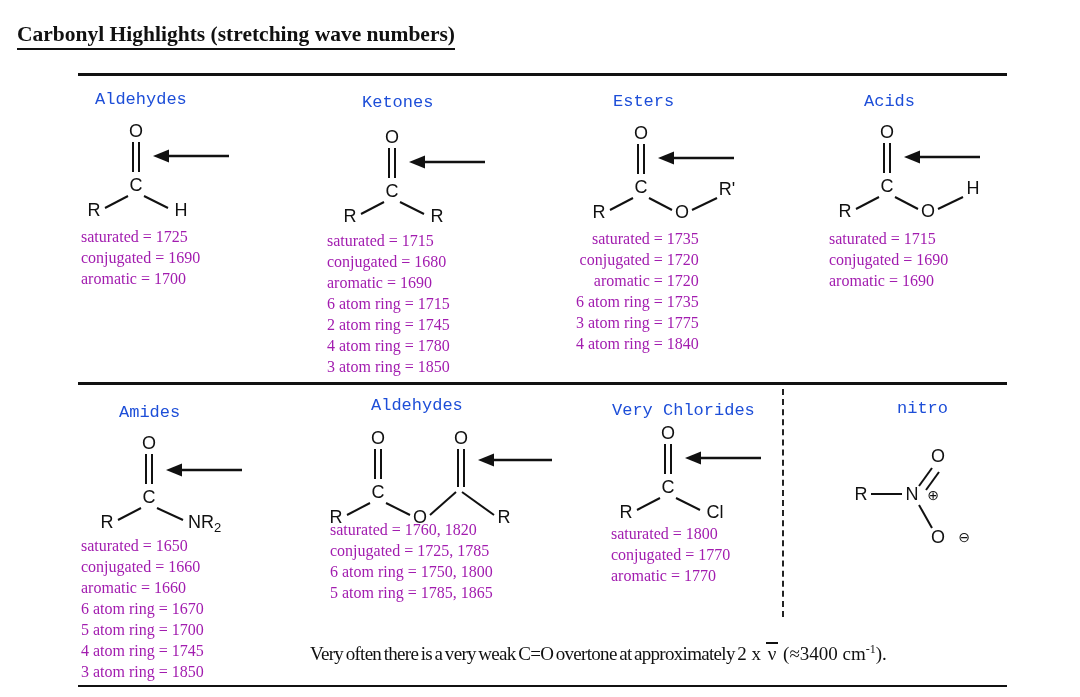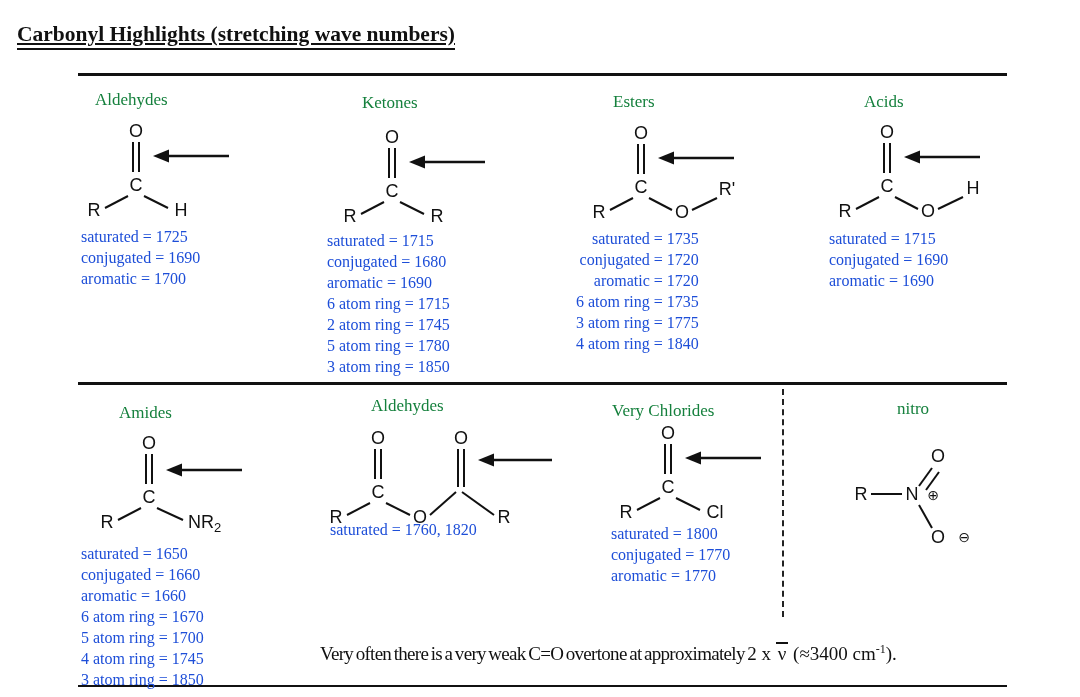--- a/index.html
+++ b/index.html
@@ -1,24 +1,24 @@
 <!DOCTYPE html>
 <html><head>
 <meta charset="utf-8">
 <style>
   html,body{margin:0;padding:0;background:#ffffff;}
   .page{position:relative;width:1080px;height:697px;background:#fff;color:#111;
         font-family:"Liberation Serif",serif;overflow:hidden;}
   .abs{position:absolute;}
   .page-title{font-size:21.5px;font-weight:bold;border-bottom:2.5px solid #111;
-              padding-bottom:1px;display:inline-block;text-decoration:underline;}
+              padding-bottom:1px;display:inline-block;}
   .rule{position:absolute;background:#111;}
   .vdash{position:absolute;border-left:2px dashed #222;width:0;}
-  .sec-title{position:absolute;font-size:17px;color:#15803d;white-space:nowrap;}
-  .vlist{position:absolute;font-size:16px;line-height:21px;color:#1d4ed8;white-space:nowrap;}
+  .sec-title{position:absolute;font-size:17px;color:#1d4ed8;white-space:nowrap;font-family:Liberation Mono, monospace;}
+  .vlist{position:absolute;font-size:16px;line-height:21px;color:#a21caf;white-space:nowrap;}
   svg{position:absolute;overflow:visible;}
   svg text{fill:#111;font-family:"Liberation Sans",sans-serif;font-size:18px;}
   .bond{stroke:#111;stroke-width:2;fill:none;}
   .arrow-shaft{stroke:#111;stroke-width:2.4;}
   .arrow-head{fill:#111;stroke:none;}
   .charge{font-size:14px;}
   .note{position:absolute;font-size:19px;line-height:26px;color:#111;white-space:nowrap;}
   .cond{letter-spacing:-0.7px;word-spacing:-1.5px;}
   .nubar{display:inline-block;border-top:2.2px solid #111;line-height:0.95;padding:1px 2px 0 2px;}
   .note sup{font-size:12px;}
@@ -76,21 +76,21 @@
       <line class="arrow-shaft" x1="101" y1="44" x2="163" y2="44"></line>
       <polygon class="arrow-head" points="87,44 103,37.5 103,50.5"></polygon>
     </g>
   </svg>
   <div class="vlist" style="left:327px;top:230px;">
     <div>saturated = 1715</div>
     <div>conjugated = 1680</div>
     <div>aromatic = 1690</div>
     <div>6 atom ring = 1715</div>
     <div>2 atom ring = 1745</div>
-    <div>5 atom ring = 1780</div>
+    <div>4 atom ring = 1780</div>
     <div>3 atom ring = 1850</div>
   </div>
 
   <div class="sec-title" style="left:613px;top:92px;">Esters</div>
   <svg style="left:571px;top:114px;" width="200" height="105" viewBox="0 0 200 105">
     <g class="bond">
       <line x1="67" y1="30" x2="67" y2="60"></line>
         <line x1="73" y1="30" x2="73" y2="60"></line>
       <line x1="62" y1="84" x2="39" y2="96"></line>
         <line x1="78" y1="84" x2="101" y2="96"></line>
@@ -150,21 +150,21 @@
     </g>
     <text x="70" y="25" text-anchor="middle">O</text>
     <text x="70" y="79" text-anchor="middle">C</text>
     <text x="28" y="104" text-anchor="middle">R</text>
     <text x="109" y="104"><tspan>NR</tspan><tspan dy="4" font-size="13">2</tspan></text>
     <g>
       <line class="arrow-shaft" x1="101" y1="46" x2="163" y2="46"></line>
       <polygon class="arrow-head" points="87,46 103,39.5 103,52.5"></polygon>
     </g>
   </svg>
-  <div class="vlist" style="left:81px;top:535px;margin-top:8px;">
+  <div class="vlist" style="left:81px;top:535px;">
     <div>saturated = 1650</div>
     <div>conjugated = 1660</div>
     <div>aromatic = 1660</div>
     <div>6 atom ring = 1670</div>
     <div>5 atom ring = 1700</div>
     <div>4 atom ring = 1745</div>
     <div>3 atom ring = 1850</div>
   </div>
 
   <div class="sec-title" style="left:371px;top:396px;">Aldehydes</div>
@@ -185,20 +185,23 @@
     <text x="110" y="104" text-anchor="middle">O</text>
     <text x="151" y="25" text-anchor="middle">O</text>
     <text x="194" y="104" text-anchor="middle">R</text>
     <g>
       <line class="arrow-shaft" x1="182" y1="41" x2="242" y2="41"></line>
       <polygon class="arrow-head" points="168,41 184,34.5 184,47.5"></polygon>
     </g>
   </svg>
   <div class="vlist" style="left:330px;top:519px;">
     <div>saturated = 1760, 1820</div>
+    <div>conjugated = 1725, 1785</div>
+    <div>6 atom ring = 1750, 1800</div>
+    <div>5 atom ring = 1785, 1865</div>
   </div>
 
   <div class="sec-title" style="left:612px;top:401px;">Very Chlorides</div>
   <svg style="left:598px;top:414px;" width="170" height="105" viewBox="0 0 170 105">
     <g class="bond">
       <line x1="67" y1="30" x2="67" y2="60"></line>
         <line x1="73" y1="30" x2="73" y2="60"></line>
       <line x1="62" y1="84" x2="39" y2="96"></line>
         <line x1="78" y1="84" x2="102" y2="96"></line>
     </g>
@@ -226,17 +229,17 @@
       <line x1="74" y1="69" x2="87" y2="92"></line>
     </g>
     <text x="16" y="64" text-anchor="middle">R</text>
     <text x="67" y="64" text-anchor="middle">N</text>
     <text x="88" y="64" text-anchor="middle" class="charge">⊕</text>
     <text x="93" y="26" text-anchor="middle">O</text>
     <text x="93" y="107" text-anchor="middle">O</text>
     <text x="119" y="106" text-anchor="middle" class="charge">⊖</text>
   </svg>
 
-  <div class="note" style="left:320px;top:636px;">
+  <div class="note" style="left:310px;top:636px;">
     <div><span class="cond">Very often there is a very weak C=O overtone at approximately </span><span>2 x </span><span class="nubar">ν</span><span> (≈3400 cm</span><sup>-1</sup><span>).</span></div>
   </div>
 
 </div>
 
 </body></html>

